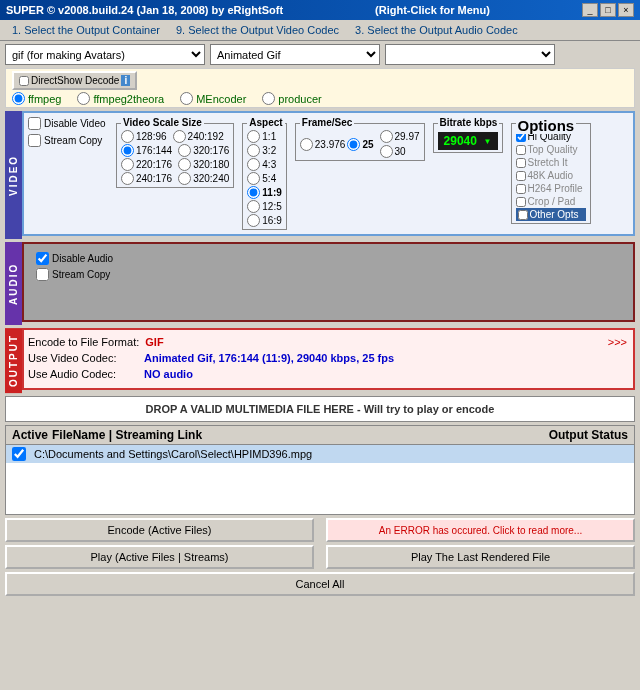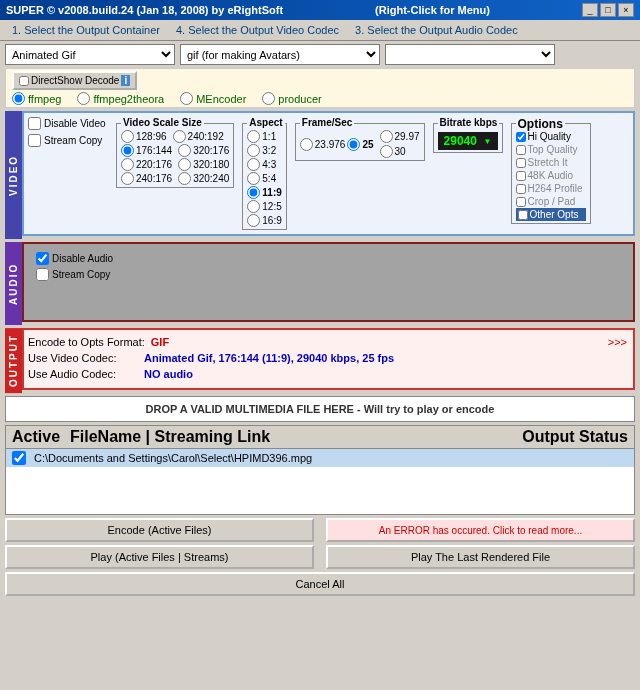--- a/index.html
+++ b/index.html
@@ -185,21 +185,21 @@
       padding: 2px 4px;
       position: relative;
       min-width: 80px;
     }
     .options-group-title {
       position: absolute;
       top: -7px;
       left: 4px;
       background: #eef2fa;
       padding: 0 2px;
-      font-size: 12px;
+      font-size: 15px;
       font-weight: bold;
     }
     .option-item {
       display: flex;
       align-items: center;
       gap: 2px;
       font-size: 10px;
       padding: 1px 0;
     }
     .option-item.active { color: #000; }
@@ -256,22 +256,21 @@
       margin: 3px 5px;
       border: 1px solid #888;
       background: #fff;
       min-height: 90px;
     }
     .file-list-header {
       background: #d4d0c8;
       border-bottom: 1px solid #888;
       padding: 2px 6px;
       display: flex;
-      gap: 10px;
-      font-size: 16px;
+      font-size: 12px;
       font-weight: bold;
     }
     .file-list-row {
       display: flex;
       align-items: center;
       padding: 2px 6px;
       gap: 8px;
       font-size: 11px;
     }
     .file-list-row.selected { background: #c0d8f0; }
@@ -322,33 +321,33 @@
   <span>(Right-Click for Menu)</span>
   <div class="title-bar-buttons">
     <button class="title-btn">_</button>
     <button class="title-btn">□</button>
     <button class="title-btn">×</button>
   </div>
 </div>
 
 <div class="step-bar">
   <span class="step-item">1. Select the Output Container</span>
-  <span class="step-item">4. Select the Output Video Codec</span>
+  <span class="step-item">9. Select the Output Video Codec</span>
   <span class="step-item">3. Select the Output Audio Codec</span>
 </div>
 
 <div class="container-row">
+  <div class="select-container">
+    <select style="width:200px;">
+      <option>gif  (for making Avatars)</option>
+    </select>
+  </div>
   <div class="select-container">
     <select style="width:170px;">
       <option>Animated Gif</option>
-    </select>
-  </div>
-  <div class="select-container">
-    <select style="width:200px;">
-      <option>gif  (for making Avatars)</option>
     </select>
   </div>
   <div class="select-container">
     <select style="width:170px;">
       <option></option>
     </select>
   </div>
 </div>
 
 <div class="encoder-bar">
@@ -567,21 +566,21 @@
         </div>
       </div>
     </div>
   </div>
 
   <div style="display:flex; align-items:stretch; margin-bottom:3px;">
     <div style="background:#cc2222;color:white;font-size:10px;font-weight:bold;writing-mode:vertical-rl;transform:rotate(180deg);padding:6px 3px;letter-spacing:2px;display:flex;align-items:center;justify-content:center;">OUTPUT</div>
     <div class="output-section-outer" style="flex:1;position:relative;">
       <div class="output-lines">
         <div class="output-line">
-          <span class="output-label">Encode to Opts Format:</span>
+          <span class="output-label">Encode to File Format:</span>
           <span class="output-value">GIF</span>
         </div>
         <div class="output-line">
           <span class="output-label">Use Video Codec:</span>
           <span class="output-value blue">Animated Gif,  176:144 (11:9),  29040 kbps,  25 fps</span>
         </div>
         <div class="output-line">
           <span class="output-label">Use Audio Codec:</span>
           <span class="output-value blue">NO audio</span>
         </div>

